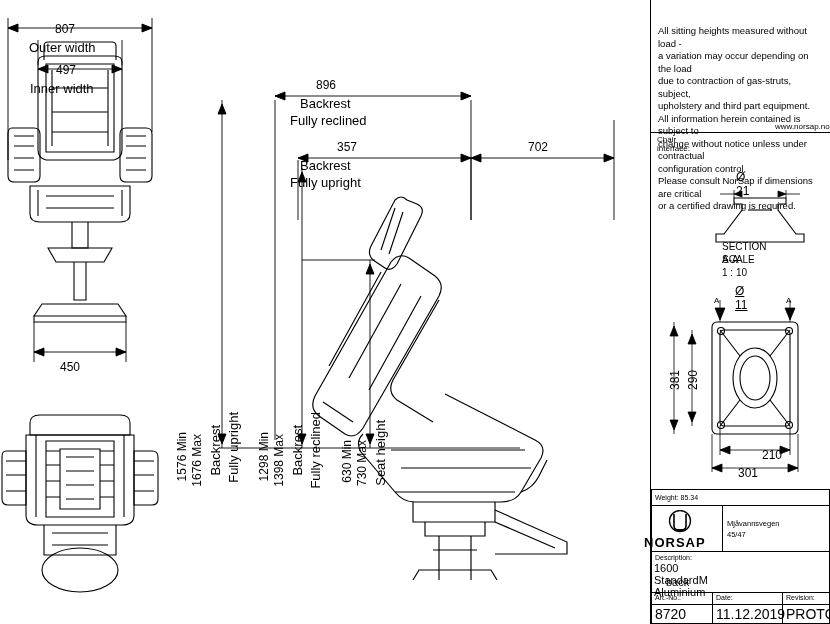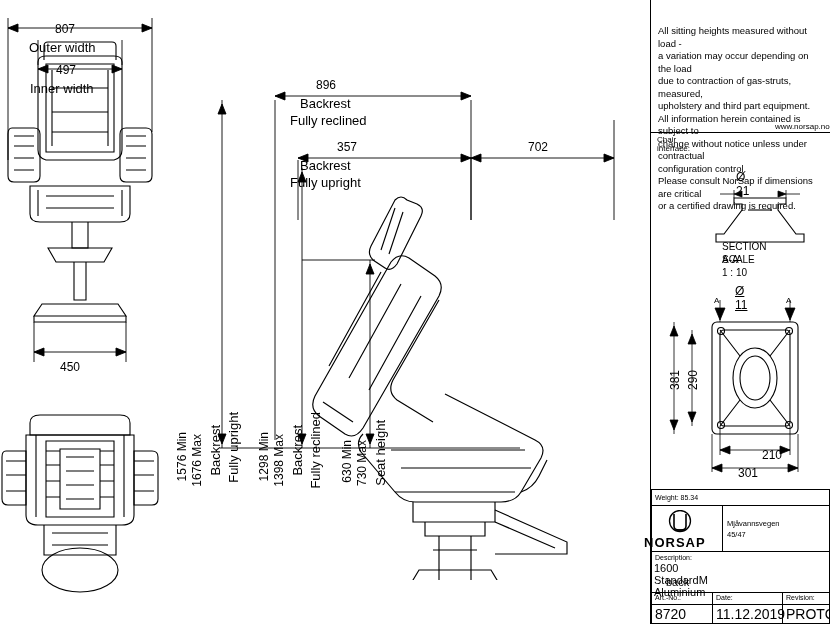--- a/index.html
+++ b/index.html
@@ -209,21 +209,21 @@
 
   <div class="abs vline dim" style="left:340px;top:440px;">630 Min</div>
   <div class="abs vline dim" style="left:355px;top:440px;">730 Max</div>
   <div class="abs vline lbl" style="left:373px;top:420px;">Seat height</div>
 
   <div class="line vl" style="left:650px;top:0;height:624px;"></div>
 
   <div class="abs note" style="left:658px;top:25px;width:166px;">
     <div>All sitting heights measured without load -</div>
     <div>a variation may occur depending on the load</div>
-    <div>due to contraction of gas-struts, measured,</div>
+    <div>due to contraction of gas-struts, subject,</div>
     <div>upholstery and third part equipment.</div>
     <div>All information herein contained is subject to</div>
     <div>change without notice unless under contractual</div>
     <div>configuration control.</div>
     <div>Please consult NorSap if dimensions are critical</div>
     <div>or a certified drawing is required.</div>
   </div>
   <div class="abs tiny" style="left:775px;top:122px;">www.norsap.no</div>
   <div class="line hl" style="left:651px;top:132px;width:179px;"></div>
   <div class="abs tiny" style="left:657px;top:135px;">Chair interface:</div>

